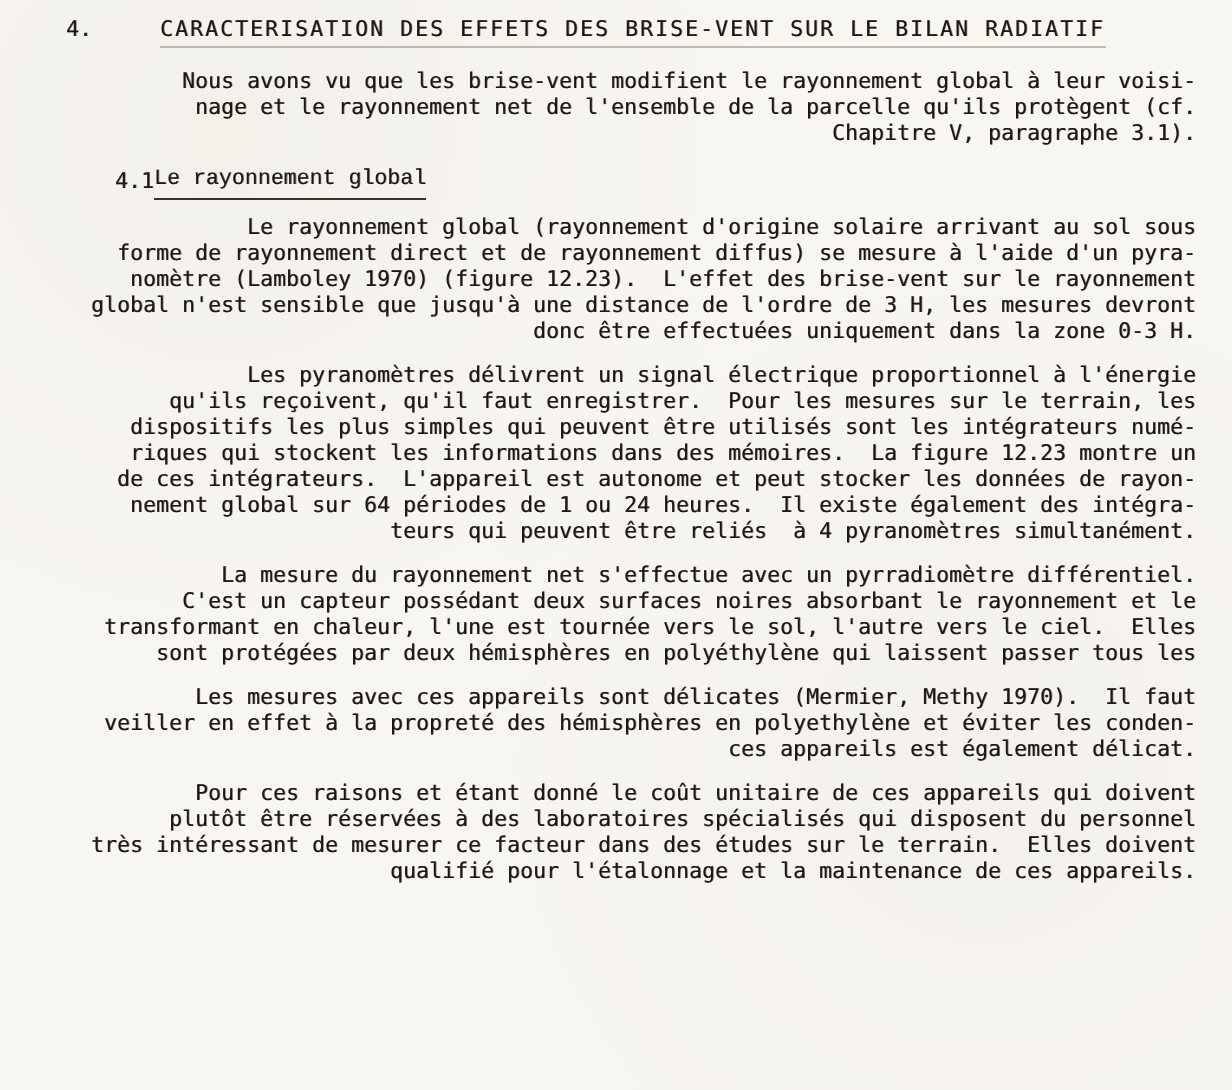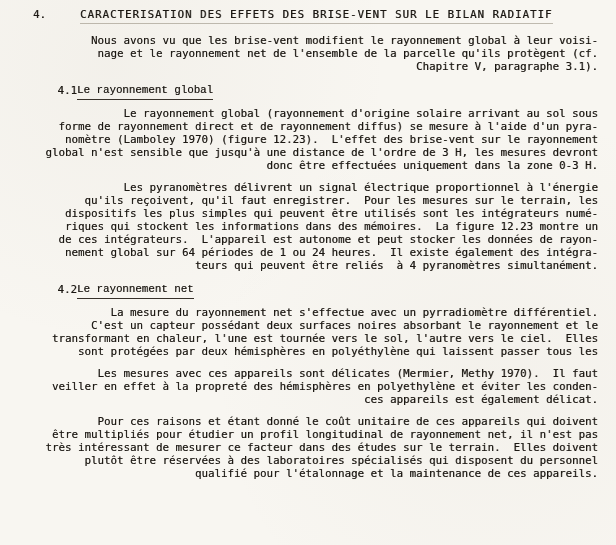--- a/index.html
+++ b/index.html
@@ -95,37 +95,32 @@
   <div class="para">
       <div class="line">      Les pyranomètres délivrent un signal électrique proportionnel à l'énergie</div>
       <div class="line">qu'ils reçoivent, qu'il faut enregistrer.  Pour les mesures sur le terrain, les</div>
       <div class="line">dispositifs les plus simples qui peuvent être utilisés sont les intégrateurs numé-</div>
       <div class="line">riques qui stockent les informations dans des mémoires.  La figure 12.23 montre un</div>
       <div class="line">de ces intégrateurs.  L'appareil est autonome et peut stocker les données de rayon-</div>
       <div class="line">nement global sur 64 périodes de 1 ou 24 heures.  Il existe également des intégra-</div>
       <div class="line">teurs qui peuvent être reliés  à 4 pyranomètres simultanément.</div>
     </div>
 
-  <div class="section-heading">
-    <span class="num">4.2</span>
-    <span class="title">Le rayonnement net</span>
-  </div>
 
   <div class="para">
       <div class="line">      La mesure du rayonnement net s'effectue avec un pyrradiomètre différentiel.</div>
       <div class="line">C'est un capteur possédant deux surfaces noires absorbant le rayonnement et le</div>
       <div class="line">transformant en chaleur, l'une est tournée vers le sol, l'autre vers le ciel.  Elles</div>
       <div class="line">sont protégées par deux hémisphères en polyéthylène qui laissent passer tous les</div>
     </div>
   <div class="para">
       <div class="line">      Les mesures avec ces appareils sont délicates (Mermier, Methy 1970).  Il faut</div>
       <div class="line">veiller en effet à la propreté des hémisphères en polyethylène et éviter les conden-</div>
       <div class="line">ces appareils est également délicat.</div>
     </div>
   <div class="para">
       <div class="line">      Pour ces raisons et étant donné le coût unitaire de ces appareils qui doivent</div>
-      <div class="line">être multipliés pour étudier un profil longitudinal de rayonnement net, il n'est pas</div>
+      <div class="line">plutôt être réservées à des laboratoires spécialisés qui disposent du personnel</div>
       <div class="line">très intéressant de mesurer ce facteur dans des études sur le terrain.  Elles doivent</div>
-      <div class="line">plutôt être réservées à des laboratoires spécialisés qui disposent du personnel</div>
       <div class="line">qualifié pour l'étalonnage et la maintenance de ces appareils.</div>
     </div>
 
 </div>
 
 </body></html>

